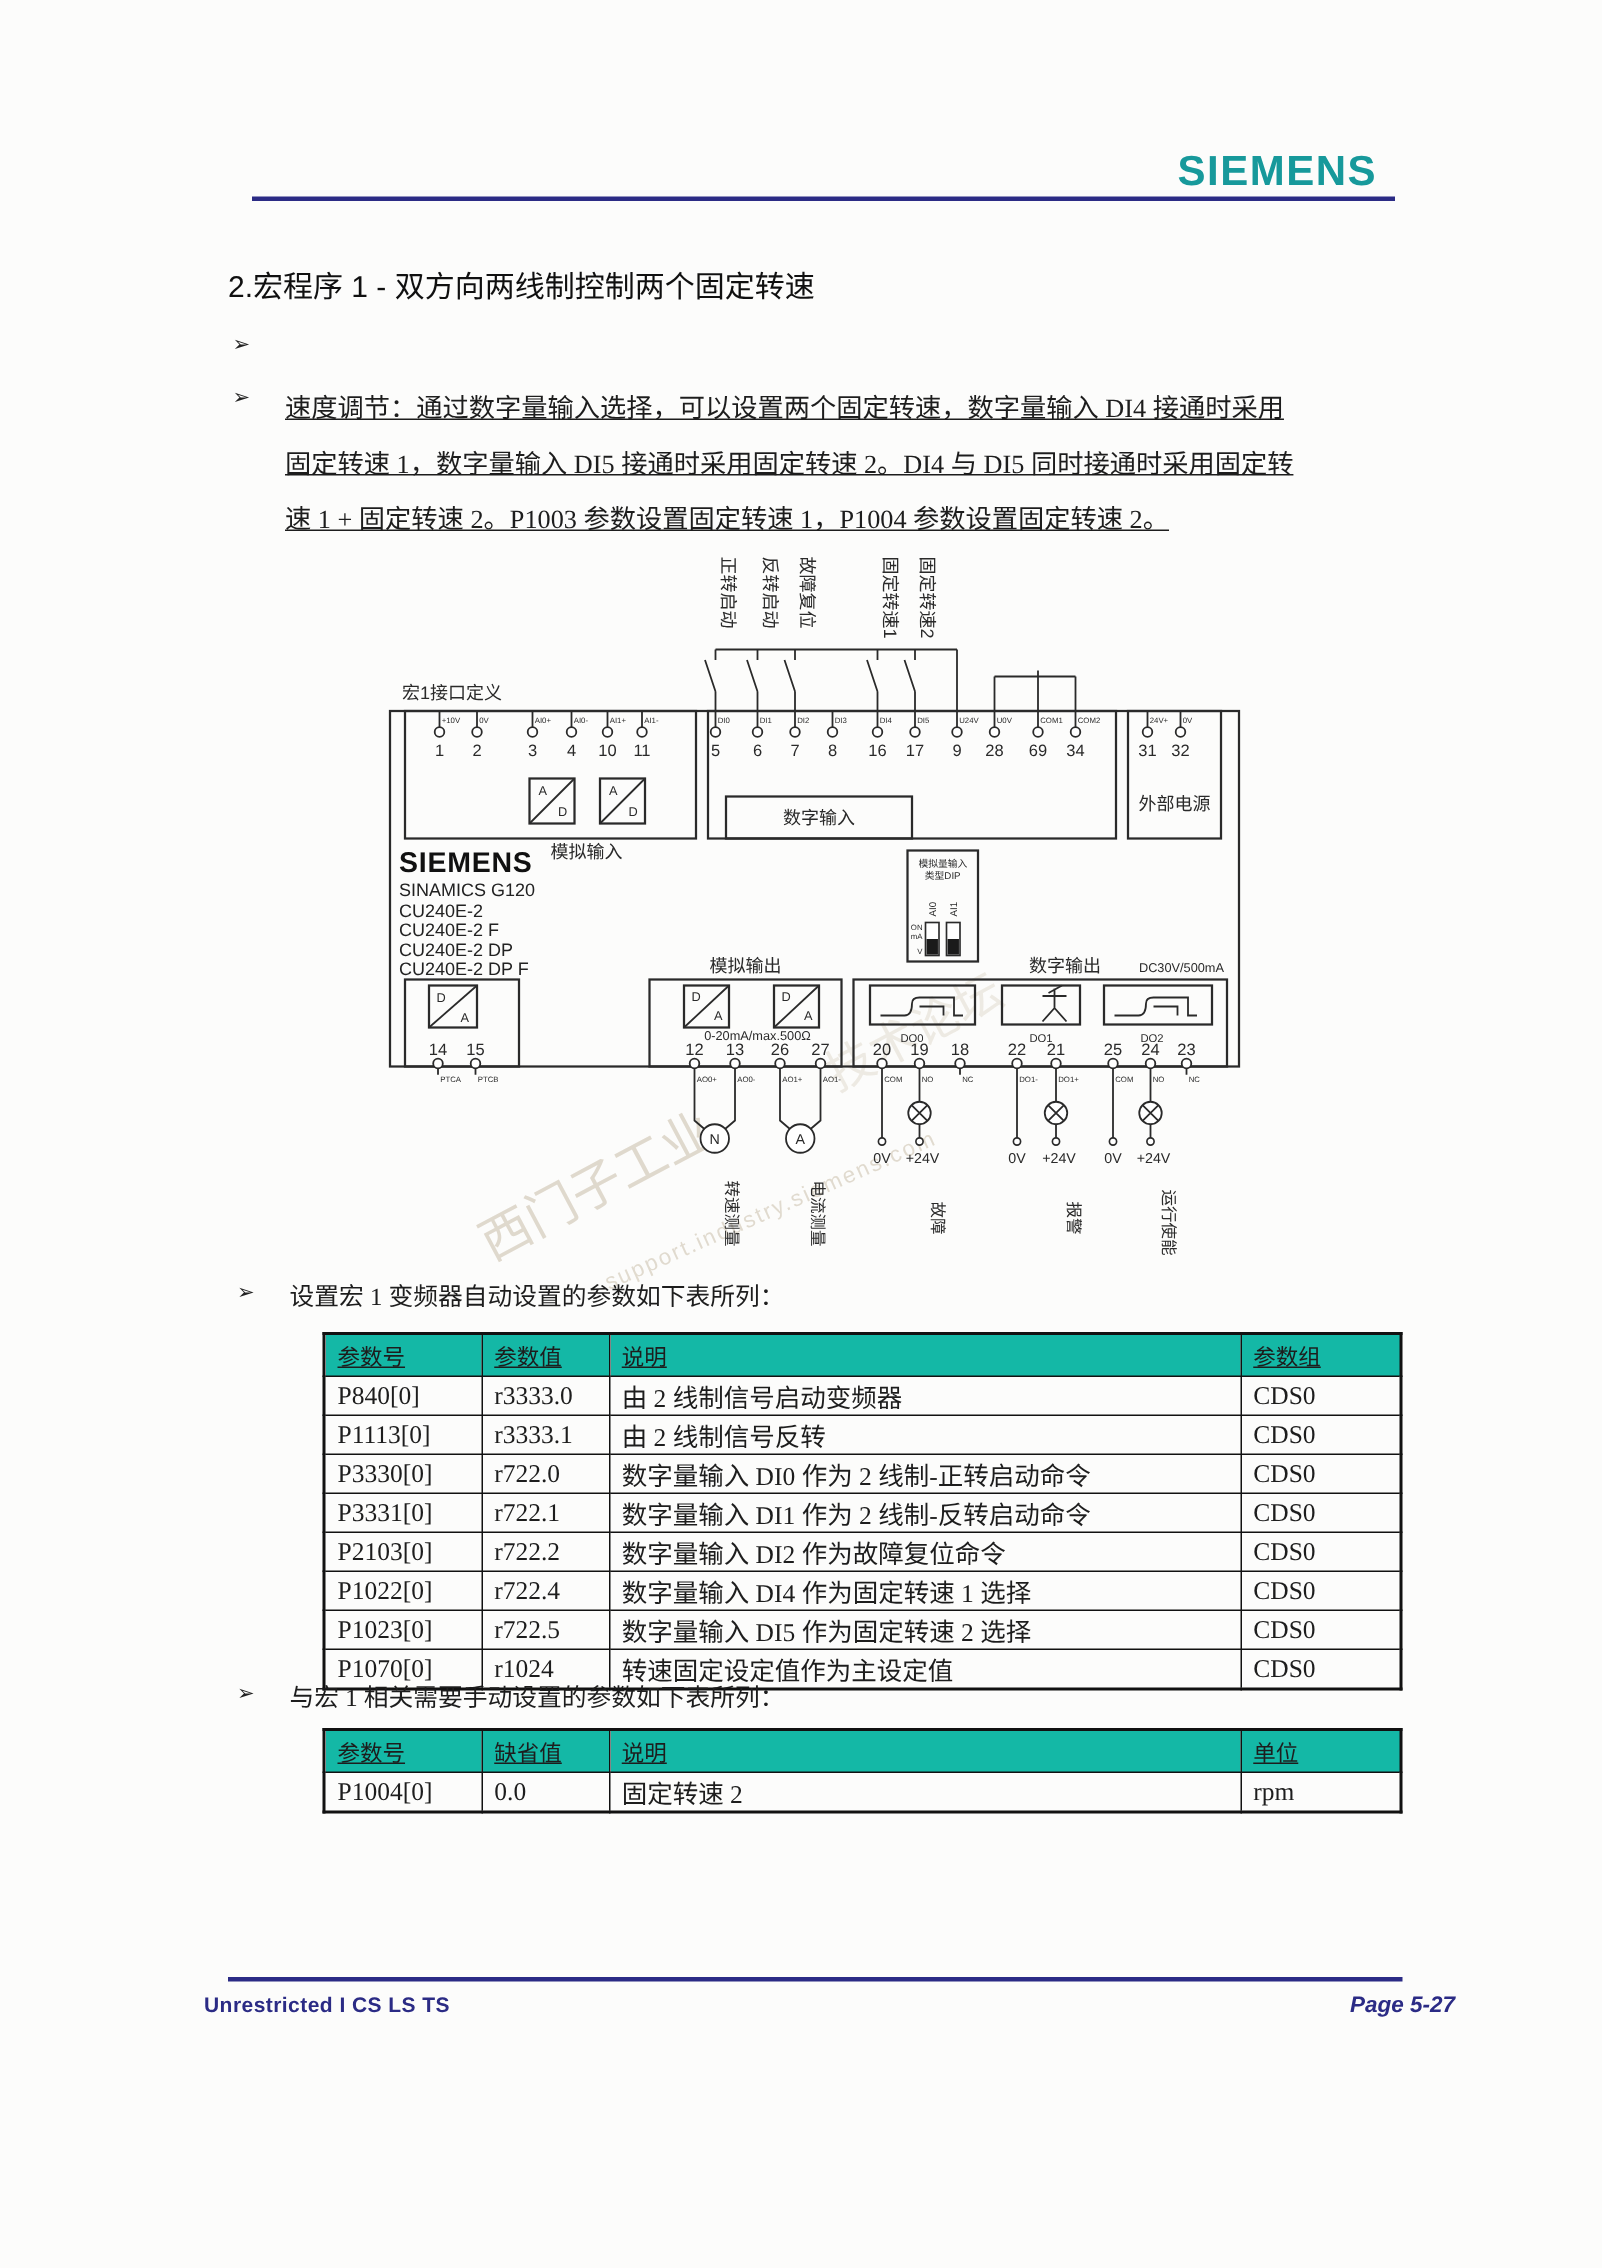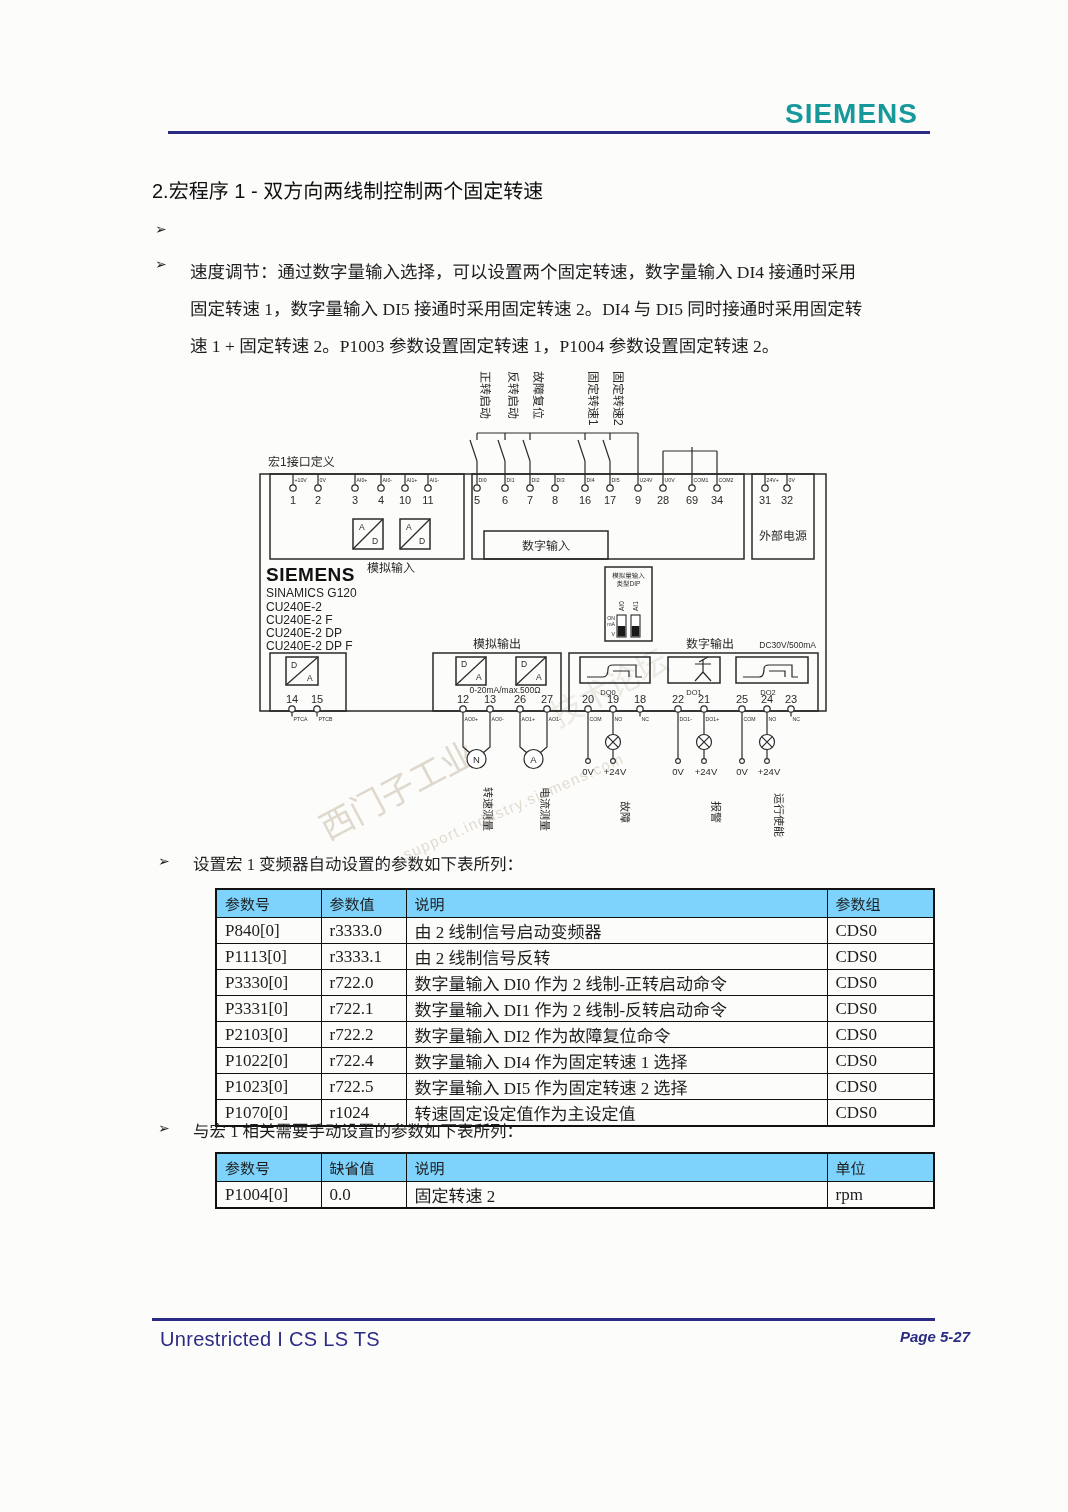--- a/index.html
+++ b/index.html
@@ -9,30 +9,30 @@
   .logo{left:760px;top:98px;width:158px;text-align:right;
         font-family:"Liberation Sans","DejaVu Sans",sans-serif;
         font-weight:bold;font-size:28px;letter-spacing:1px;color:#17999b;}
   .rule{height:3px;background:#2b2b85;}
   .rule-top{left:168px;top:131px;width:762px;}
   .rule-bottom{left:152px;top:1318px;width:783px;}
   .title{left:152px;top:163px;font-family:"Liberation Sans","DejaVu Sans",sans-serif;
          font-weight:normal;font-size:20px;color:#101010;margin-top:12px;}
   .bullet{left:155px;width:780px;font-size:17.5px;display:flex;}
   .arrow{font-size:14px;width:35px;flex:0 0 35px;padding-top:2px;color:#222;}
-  .b-lines div{line-height:37px;}
+  .b-lines div{line-height:37px;text-decoration:underline;}
   .small-bullet{font-size:16.5px;}
   .tbl{left:215px;}
   table{border-collapse:collapse;table-layout:fixed;width:718px;border:2.4px solid #111;}
   th,td{border:1.6px solid #111;text-align:left;padding:0 4px 0 8px;
         font-weight:normal;font-size:17px;white-space:nowrap;overflow:hidden;}
-  th{background:#7dd3fc;height:27px;font-size:15px;}
+  th{background:#14b8a6;height:27px;font-size:15px;text-decoration:underline;}
   td{height:22px;}
-  .footer-left{left:160px;top:1328px;font-family:"Liberation Sans","DejaVu Sans",sans-serif;
-               font-weight:normal;font-size:20px;color:#2b2b85;letter-spacing:.3px;}
+  .footer-left{left:136px;top:1328px;font-family:"Liberation Sans","DejaVu Sans",sans-serif;
+               font-weight:bold;font-size:14px;color:#2b2b85;letter-spacing:.3px;}
   .footer-right{left:770px;top:1328px;width:200px;text-align:right;
                 font-family:"Liberation Sans","DejaVu Sans",sans-serif;
                 font-weight:bold;font-style:italic;font-size:15px;color:#2b2b85;}
   
   svg{position:absolute;left:258px;top:363px;}
   svg text{font-family:"Liberation Sans","DejaVu Sans",sans-serif;fill:#2a2a2a;}
   .wire{stroke:#2a2a2a;stroke-width:1.2;fill:none;}
   .box{stroke:#2a2a2a;stroke-width:1.5;fill:none;}
   .term{fill:#ffffff;stroke:#2a2a2a;stroke-width:1.2;}
   .dot{fill:#ffffff;stroke:#2a2a2a;stroke-width:1.1;}

